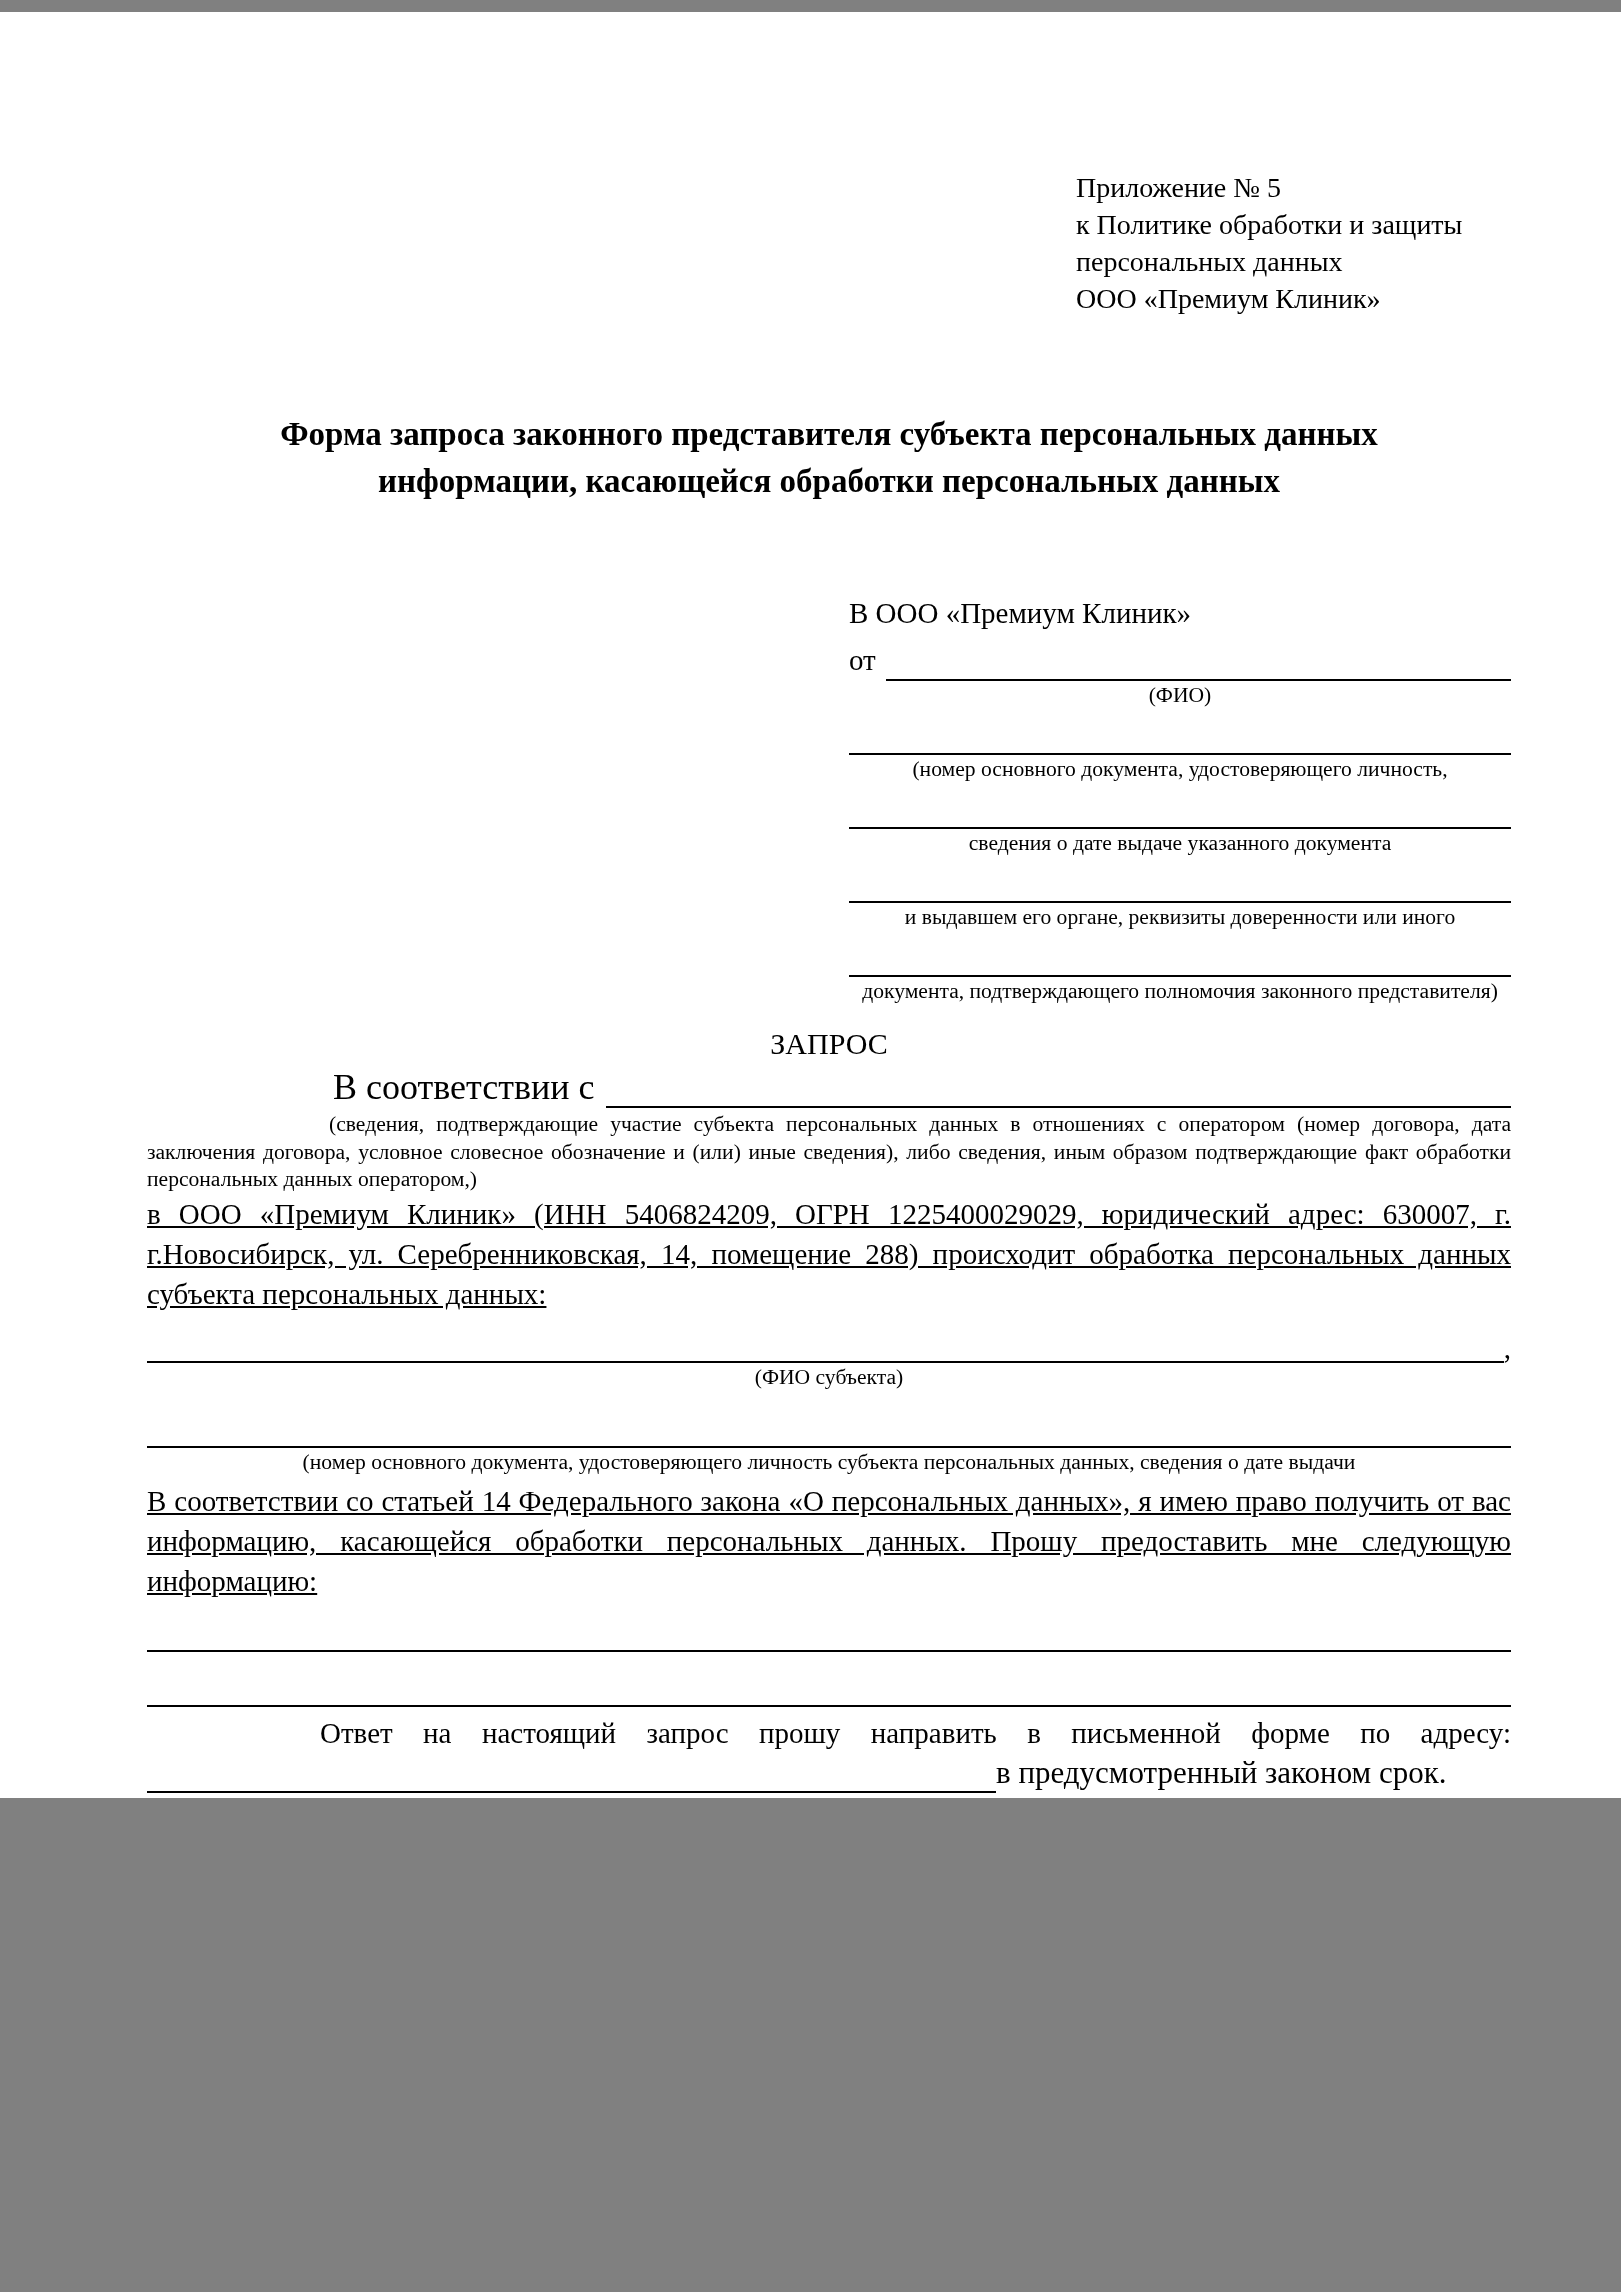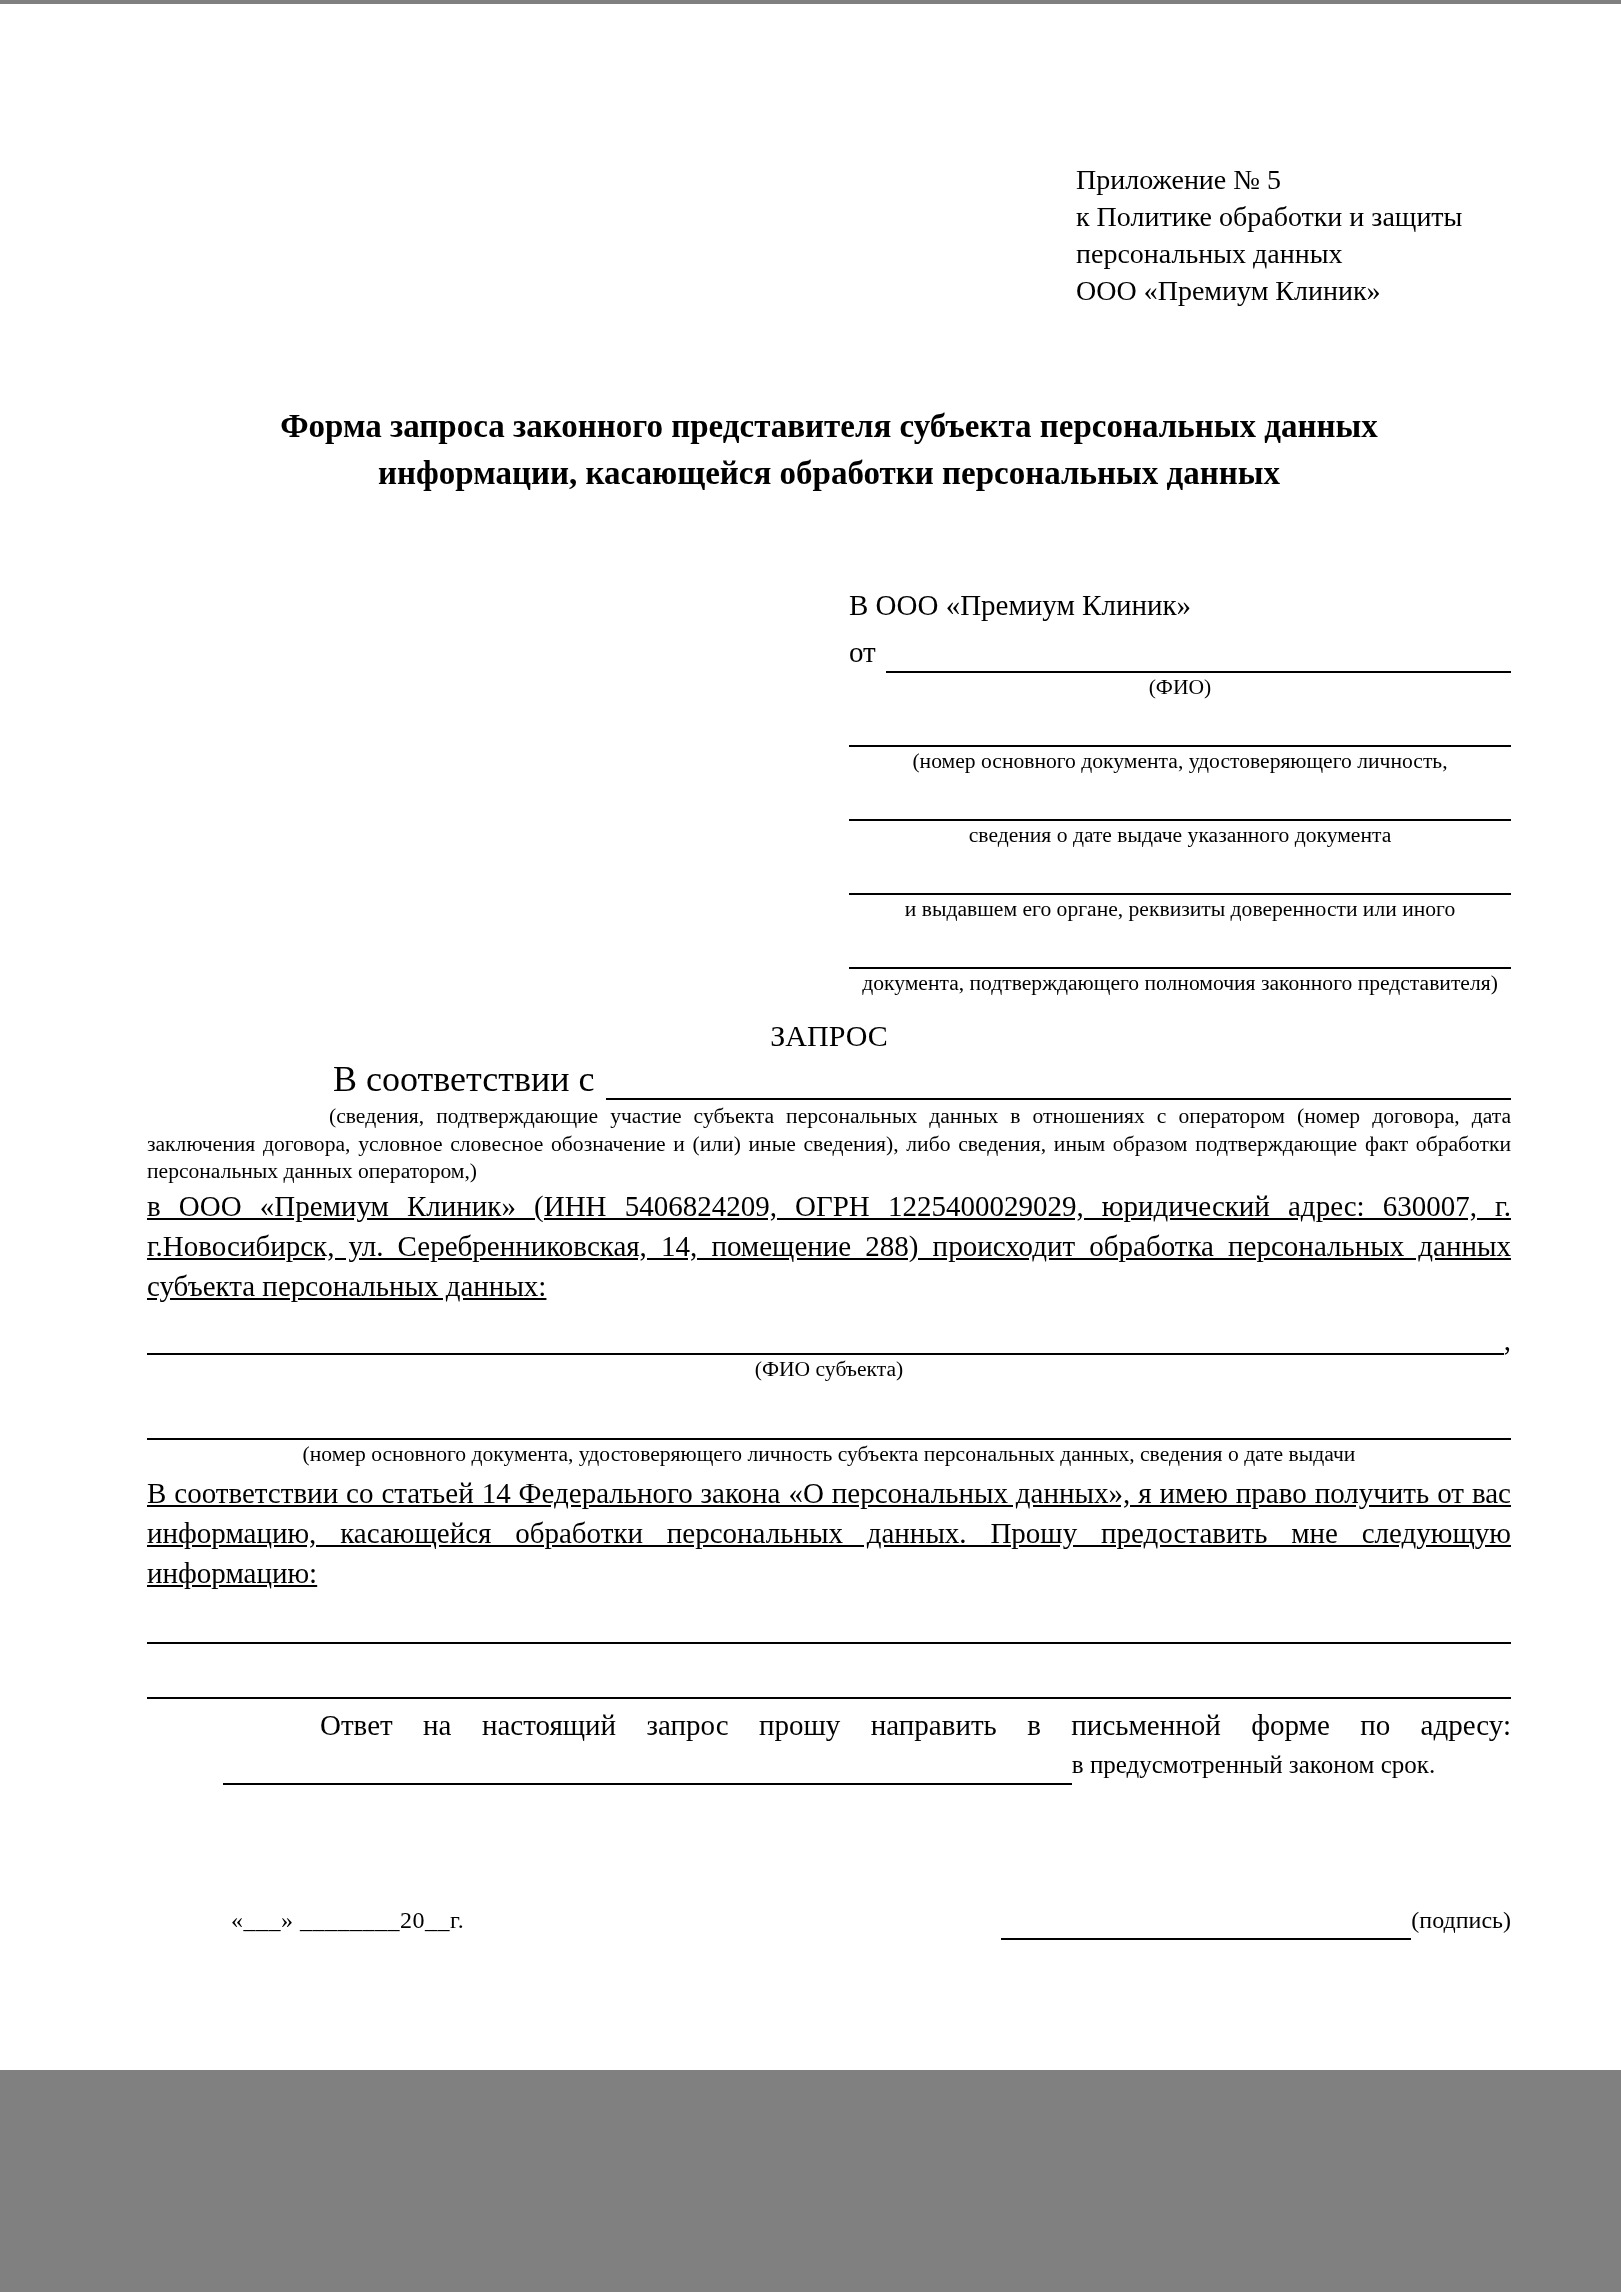--- a/index.html
+++ b/index.html
@@ -1,21 +1,21 @@
 <!DOCTYPE html>
 <html><head>
 <meta charset="utf-8">
 <style>
   * { margin: 0; padding: 0; box-sizing: border-box; }
   html, body { background: #808080; }
   .page {
     position: relative;
     width: 1621px;
-    height: 2066px;
-    margin: 4px auto;
+    height: 1786px;
+    margin: 12px auto;
     background: #ffffff;
     color: #000;
     font-family: "Liberation Serif", "DejaVu Serif", serif;
     padding: 157px 110px 0 147px;
     overflow: hidden;
   }
   .appendix {
     margin-left: 929px;
     font-size: 28px;
     line-height: 37px;
@@ -74,21 +74,21 @@
   .blank-1 { height: 51px; }
   .blank-2 { height: 55px; }
   .answer-para {
     font-size: 29px;
     line-height: 40px;
     text-indent: 173px;
     text-align: justify;
     text-align-last: justify;
     margin-top: 5.9px;
   }
-  .tail-row { font-size: 25px; line-height: 40px; justify-content: center; }
+  .tail-row { font-size: 31px; line-height: 40px; }
   .tail-row .fill { flex: 0 0 auto; width: 849px; height: 33px; }
   .tail-row .tail-text { white-space: nowrap; }
   .sig-row {
     margin-top: 116px;
     display: flex;
     justify-content: space-between;
     font-size: 24px;
     line-height: 39px;
   }
   .sig-date { margin-left: 84px; letter-spacing: 0.5px; }

